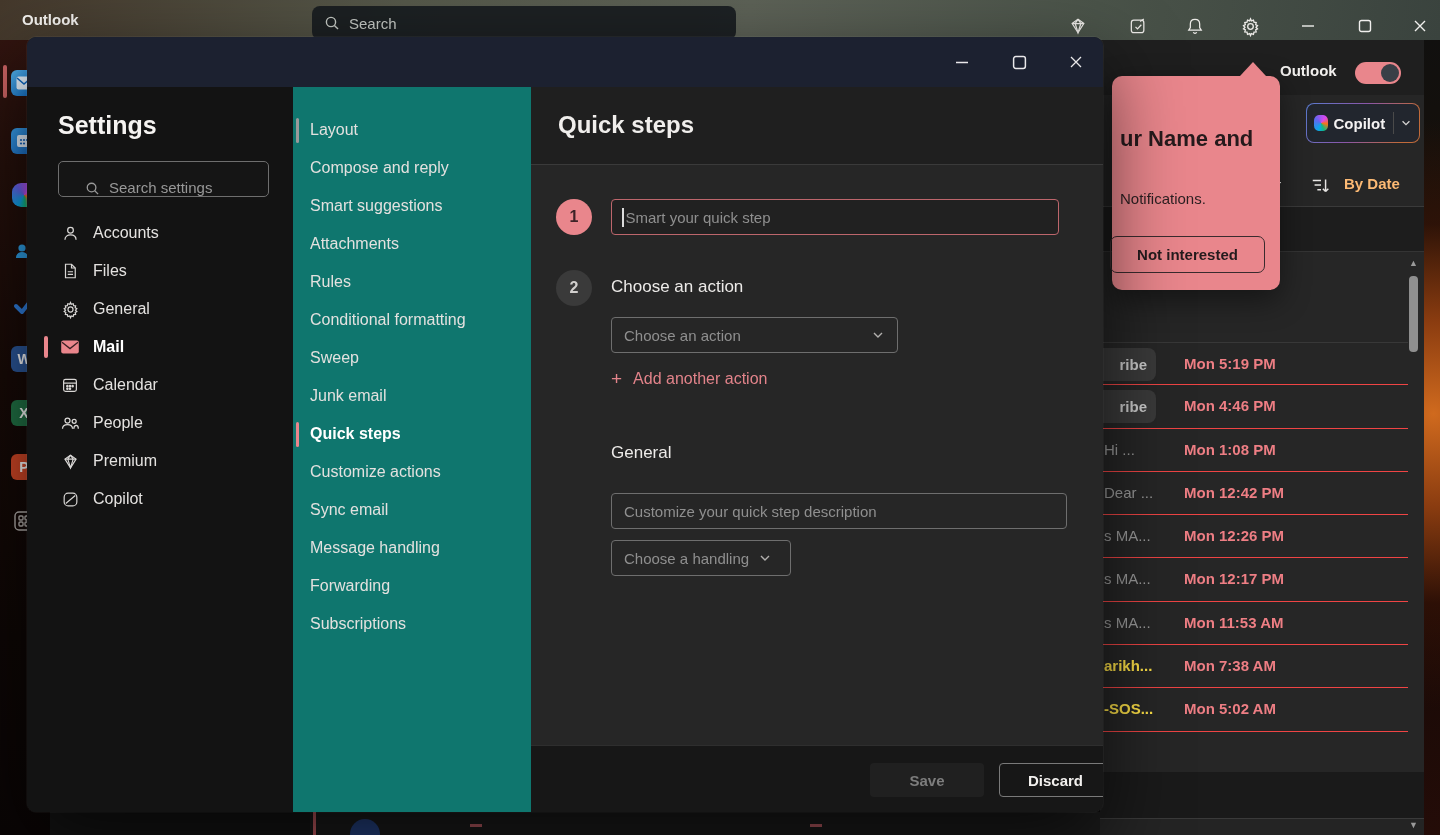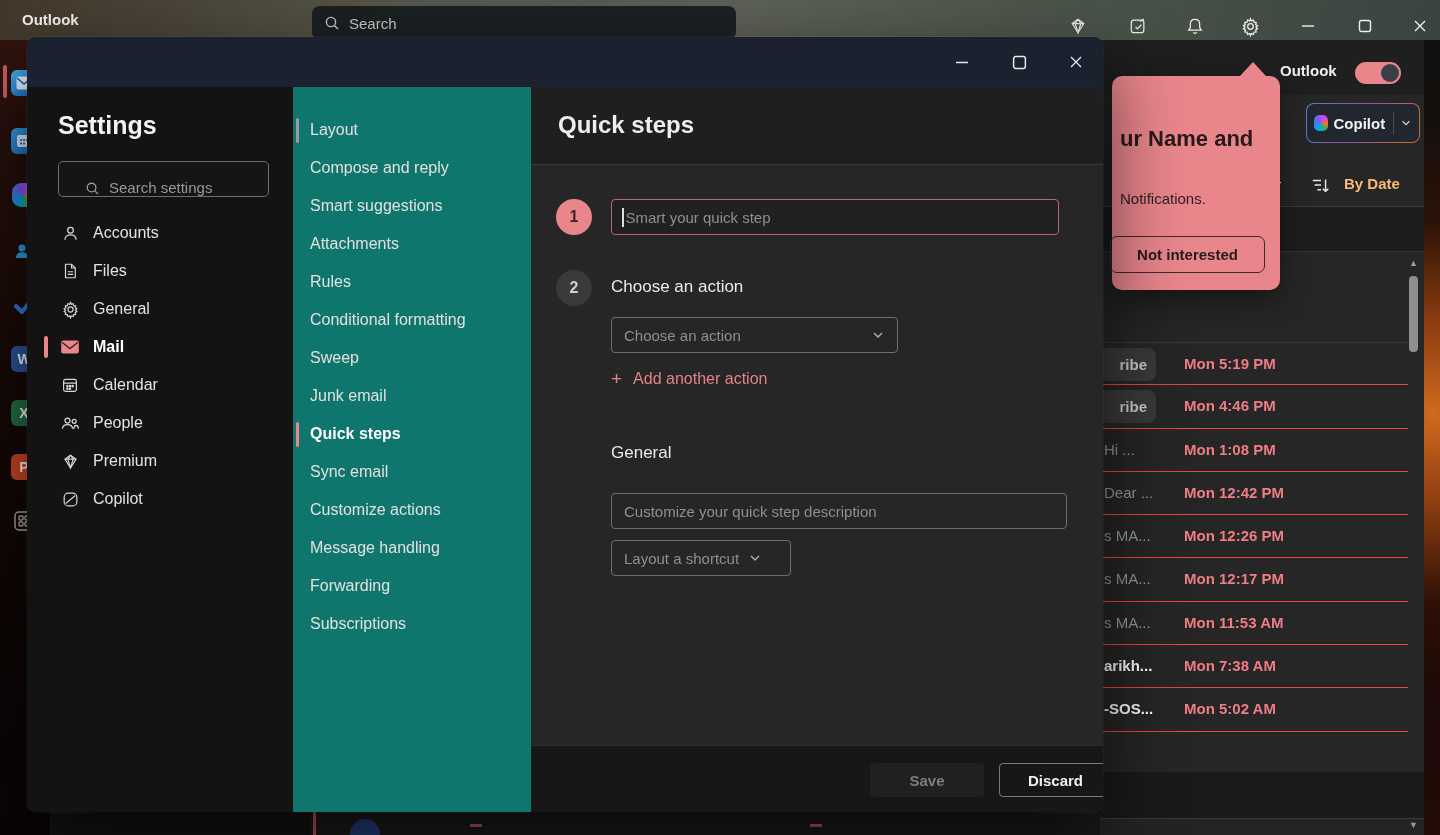--- a/index.html
+++ b/index.html
@@ -36,21 +36,21 @@
   .copilot-logo { width:16px; height:16px; border-radius:35%;
     background:conic-gradient(from 200deg,#0ea5e9,#6366f1 30%,#d946ef 55%,#f97316 72%,#10b981 88%,#0ea5e9); }
   .copilot-txt { color:#f4f2f2; font-size:15px; font-weight:bold; }
   .cp-div { width:1px; height:22px; background:#4a4a4a; margin-left:2px; }
   .filter-row { left:0; top:125px; width:324px; height:42px; border-bottom:1px solid #3a3a3a; background:#262626; }
   .subrow { left:0; top:167px; width:324px; height:45px; background:#1d1d1d; border-bottom:1px solid #343434; }
   .msg-list { left:0; top:302px; width:308px; }
   .msg-row { position:relative; height:43.3px; border-bottom:1px solid #ef4444; }
   .msg-row:first-child { border-top:1px solid #383838; }
   .snippet { position:absolute; left:4px; top:12px; font-size:15px; color:#9a9a9a; white-space:nowrap; }
-  .snippet.pink { color:#ffffff; font-weight:bold; }
+  .snippet.pink { color:#fde047; font-weight:bold; }
   .chip { position:absolute; left:-12px; top:5px; width:68px; height:33px; background:#3a3a3a; border-radius:8px;
     display:flex; align-items:center; justify-content:flex-end; padding-right:9px; color:#cbcbcb; font-size:15px; font-weight:bold; }
   .mtime { position:absolute; left:84px; top:12px; font-size:15px; font-weight:bold; color:#ee7e84; white-space:nowrap; }
   .darkstrip { left:0; top:732px; width:324px; height:46px; background:#1a1a1a; }
   .bottomrow { left:0; top:778px; width:324px; height:17px; background:#242424; border-top:1px solid #3a3a3a; }
   .sb-track { left:306px; top:212px; width:15px; height:583px; }
   .sb-thumb { position:absolute; left:3px; top:24px; width:9px; height:76px; background:#8f8f8f; border-radius:4px; }
   .sb-arrow { position:absolute; left:2px; width:11px; text-align:center; color:#9a9a9a; font-size:9px; }
 
   
@@ -476,24 +476,24 @@
             <span>Sweep</span>
           </div>
         <div class="nav-row">
             <span>Junk email</span>
           </div>
         <div class="nav-row sel">
           <span class="bar" style="background:#e9868c"></span>
           <span>Quick steps</span>
         </div>
         <div class="nav-row">
+            <span>Customize actions</span>
+          </div>
+        <div class="nav-row">
             <span>Sync email</span>
-          </div>
-        <div class="nav-row">
-            <span>Customize actions</span>
           </div>
         <div class="nav-row">
             <span>Message handling</span>
           </div>
         <div class="nav-row">
             <span>Forwarding</span>
           </div>
         <div class="nav-row">
             <span>Subscriptions</span>
           </div>
@@ -524,21 +524,21 @@
         <div class="abs add-action">
           <span class="add-plus">+</span>
           <span class="add-txt">Add another action</span>
         </div>
 
         <div class="abs optional">General</div>
         <div class="abs dd dd-desc">
           <span class="ph">Customize your quick step description</span>
         </div>
         <div class="abs dd dd-short">
-          <span class="ph">Layout a shortcut</span>
+          <span class="ph">Choose a handling</span>
           <span class="chev">
             <svg width="14" height="14" viewBox="0 0 14 14">
                 <path d="M3 5 l4 4 4-4" fill="none" stroke="#b2b0ae" stroke-width="1.4"></path>
               </svg>
           </span>
         </div>
       </div>
       <div class="abs footer">
         <div class="abs btn-save">Save</div>
         <div class="abs btn-discard">Discard</div>

